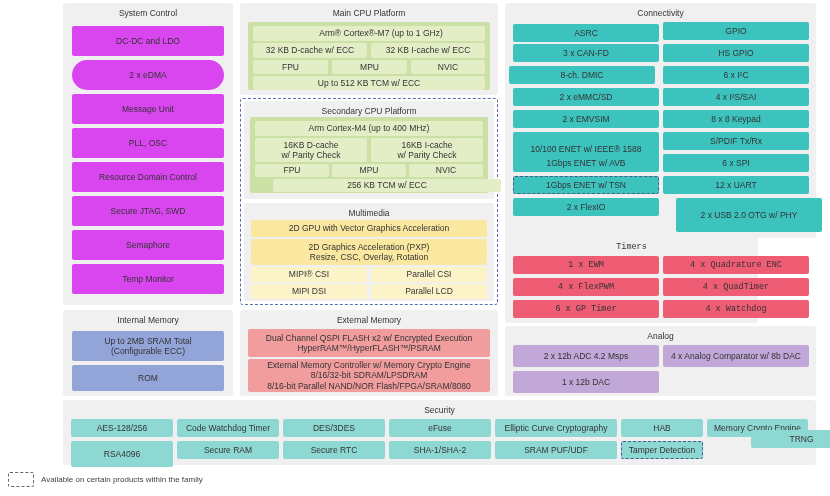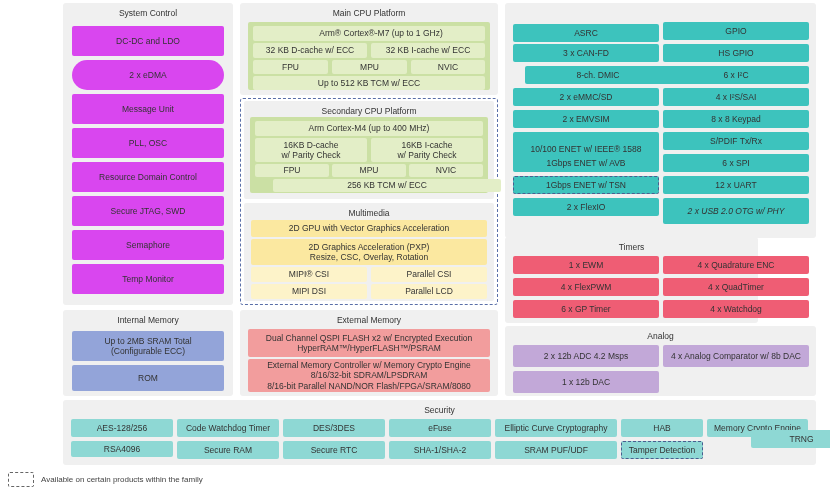--- a/index.html
+++ b/index.html
@@ -220,28 +220,29 @@
       <span>HyperRAM™/HyperFLASH™/PSRAM</span>
     </div>
     <div class="block rose" style="position:absolute; left:8px; top:49px; width:242px; height:33px; flex-direction:column;">
       <span>External Memory Controller w/ Memory Crypto Engine</span>
       <span>8/16/32-bit SDRAM/LPSDRAM</span>
       <span>8/16-bit Parallel NAND/NOR Flash/FPGA/SRAM/8080</span>
     </div>
   </div>
 
   <div class="panel" style="left:505px; top:3px; width:311px; height:235px;">
+    <div class="panel-title">Connectivity</div>
 
     <div class="block teal" style="position:absolute; left:8px; top:21px; width:146px; height:18px;">
         <span>ASRC</span>
       </div>
     <div class="block teal" style="position:absolute; left:8px; top:41px; width:146px; height:18px;">
         <span>3 x CAN-FD</span>
       </div>
-    <div class="block teal" style="position:absolute; left:20px; top:63px; width:146px; height:18px;">
+    <div class="block teal" style="position:absolute; left:4px; top:63px; width:146px; height:18px;">
         <span>8-ch. DMIC</span>
       </div>
     <div class="block teal" style="position:absolute; left:8px; top:85px; width:146px; height:18px;">
         <span>2 x eMMC/SD</span>
       </div>
     <div class="block teal" style="position:absolute; left:8px; top:107px; width:146px; height:18px;">
         <span>2 x EMVSIM</span>
       </div>
     <div class="block teal" style="position:absolute; left:8px; top:129px; width:146px; height:35px;">
         <span>10/100 ENET w/ IEEE® 1588</span>
@@ -273,26 +274,26 @@
       </div>
     <div class="block teal" style="position:absolute; left:158px; top:129px; width:146px; height:18px;">
         <span>S/PDIF Tx/Rx</span>
       </div>
     <div class="block teal" style="position:absolute; left:158px; top:151px; width:146px; height:18px;">
         <span>6 x SPI</span>
       </div>
     <div class="block teal" style="position:absolute; left:158px; top:173px; width:146px; height:18px;">
         <span>12 x UART</span>
       </div>
-    <div class="block teal" style="position:absolute; left:158px; top:195px; width:146px; height:26px;font-style:italic;">
+    <div class="block teal" style="position:absolute; left:171px; top:195px; width:146px; height:34px;">
         <span>2 x USB 2.0 OTG w/ PHY</span>
       </div>
   </div>
 
-  <div class="panel" style="left:505px; top:237px; width:253px; height:86px;">
+  <div class="panel" style="left:505px; top:237px; width:253px; height:86px;font-family:Liberation Mono, monospace;">
     <div class="panel-title">Timers</div>
     <div class="block pink" style="position:absolute; left:8px; top:19px; width:146px; height:18px;">
         <span>1 x EWM</span>
       </div>
     <div class="block pink" style="position:absolute; left:8px; top:41px; width:146px; height:18px;">
         <span>4 x FlexPWM</span>
       </div>
     <div class="block pink" style="position:absolute; left:8px; top:63px; width:146px; height:18px;">
         <span>6 x GP Timer</span>
       </div>
@@ -337,21 +338,21 @@
     <div class="block teal-lt" style="position:absolute; left:432px; top:19px; width:122px; height:18px;">
         <span>Elliptic Curve Cryptography</span>
       </div>
     <div class="block teal-lt" style="position:absolute; left:558px; top:19px; width:82px; height:18px;">
         <span>HAB</span>
       </div>
     <div class="block teal-lt" style="position:absolute; left:644px; top:19px; width:101px; height:18px;">
         <span>Memory Crypto Engine</span>
       </div>
 
-    <div class="block teal-lt" style="position:absolute; left:8px; top:41px; width:102px; height:16px;">
+    <div class="block teal-lt" style="position:absolute; left:8px; top:41px; width:102px; height:26px;">
         <span>RSA4096</span>
       </div>
     <div class="block teal-lt" style="position:absolute; left:114px; top:41px; width:102px; height:18px;">
         <span>Secure RAM</span>
       </div>
     <div class="block teal-lt" style="position:absolute; left:220px; top:41px; width:102px; height:18px;">
         <span>Secure RTC</span>
       </div>
     <div class="block teal-lt" style="position:absolute; left:326px; top:41px; width:102px; height:18px;">
         <span>SHA-1/SHA-2</span>

